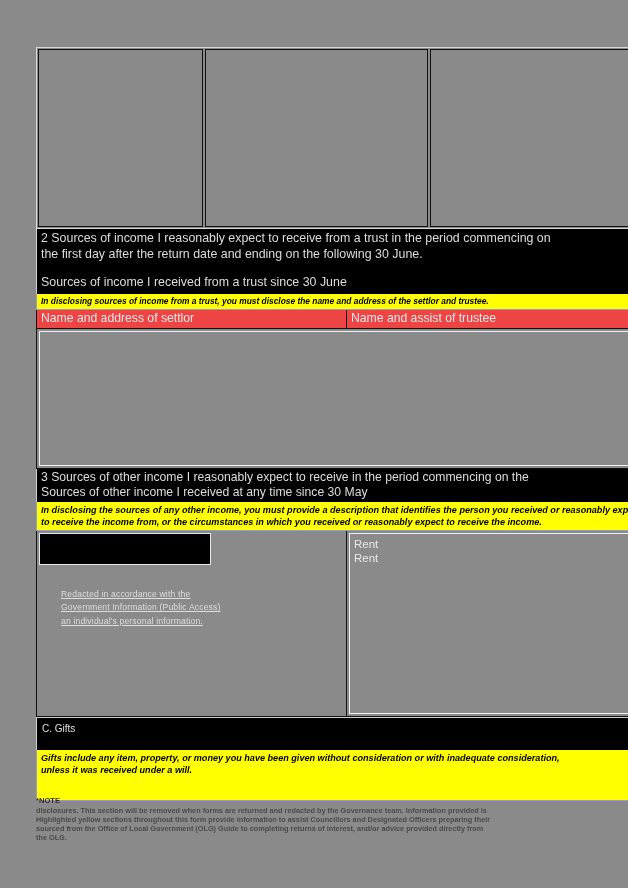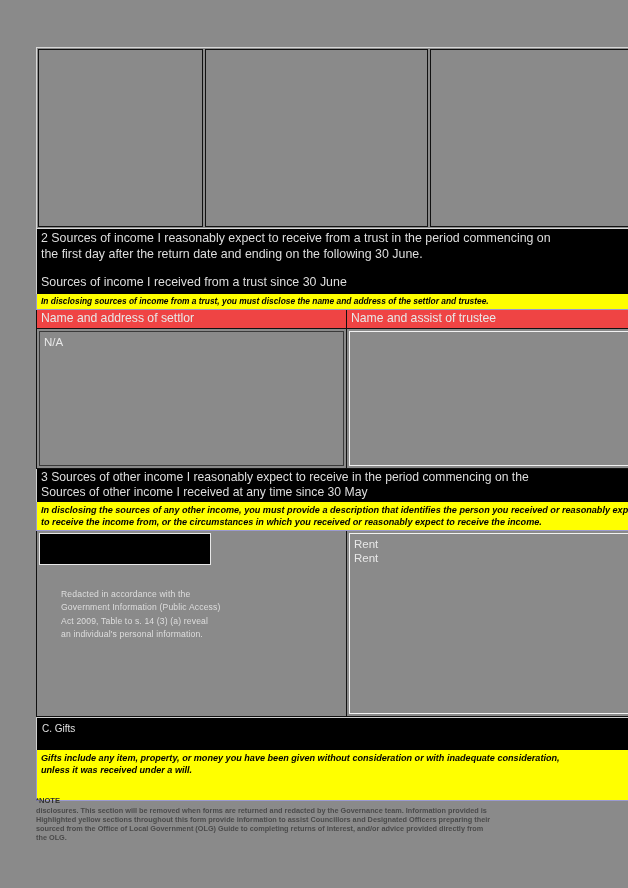--- a/index.html
+++ b/index.html
@@ -147,20 +147,21 @@
     width: 172px;
     height: 32px;
     margin: 0 0 0 0;
   }
   .redaction-note {
     color: #dedede;
     font-size: 8.6px;
     line-height: 13.4px;
     padding: 23px 0 0 22px;
     letter-spacing: 0.15px;
+    text-decoration: underline;
   }
 
   
   .gifts-hdr {
     background: #000;
     color: #e0e0e0;
     font-size: 10px;
     line-height: 17px;
     padding: 2px 4px 13px 5px;
     box-sizing: border-box;
@@ -210,42 +211,38 @@
   </div>
 
   <div class="yellow">In disclosing sources of income from a trust, you must disclose the name and address of the settlor and trustee.</div>
 
   <div class="colhdr-row">
     <div class="colhdr left">Name and address of settlor</div>
     <div class="colhdr right">Name and assist of trustee</div>
   </div>
 
   <div class="entry-row h-trust">
-    <div class="entry-col left">
-      <div class="entry-box">N/A</div>
-    </div>
     <div class="entry-col right">
       <div class="entry-box lightborder"></div>
     </div>
   </div>
 
   <div class="blackband small">
     <div>3 Sources of other income I reasonably expect to receive in the period commencing on the</div>
     <div>Sources of other income I received at any time since 30 May</div>
   </div>
 
   <div class="yellow big">In disclosing the sources of any other income, you must provide a description that identifies the person you received or reasonably expect to receive the income from, or the circumstances in which you received or reasonably expect to receive the income.</div>
 
   <div class="entry-row h-other">
     <div class="entry-col left">
       <div class="redaction-box"></div>
       <div class="redaction-note">
         <div>Redacted in accordance with the</div>
         <div>Government Information (Public Access)</div>
-        <div>Act 2009, Table to s. 14 (3) (a) reveal</div>
         <div>an individual's personal information.</div>
       </div>
     </div>
     <div class="entry-col right">
       <div class="entry-box lightborder">
         <div>Rent</div>
         <div>Rent</div>
       </div>
     </div>
   </div>

